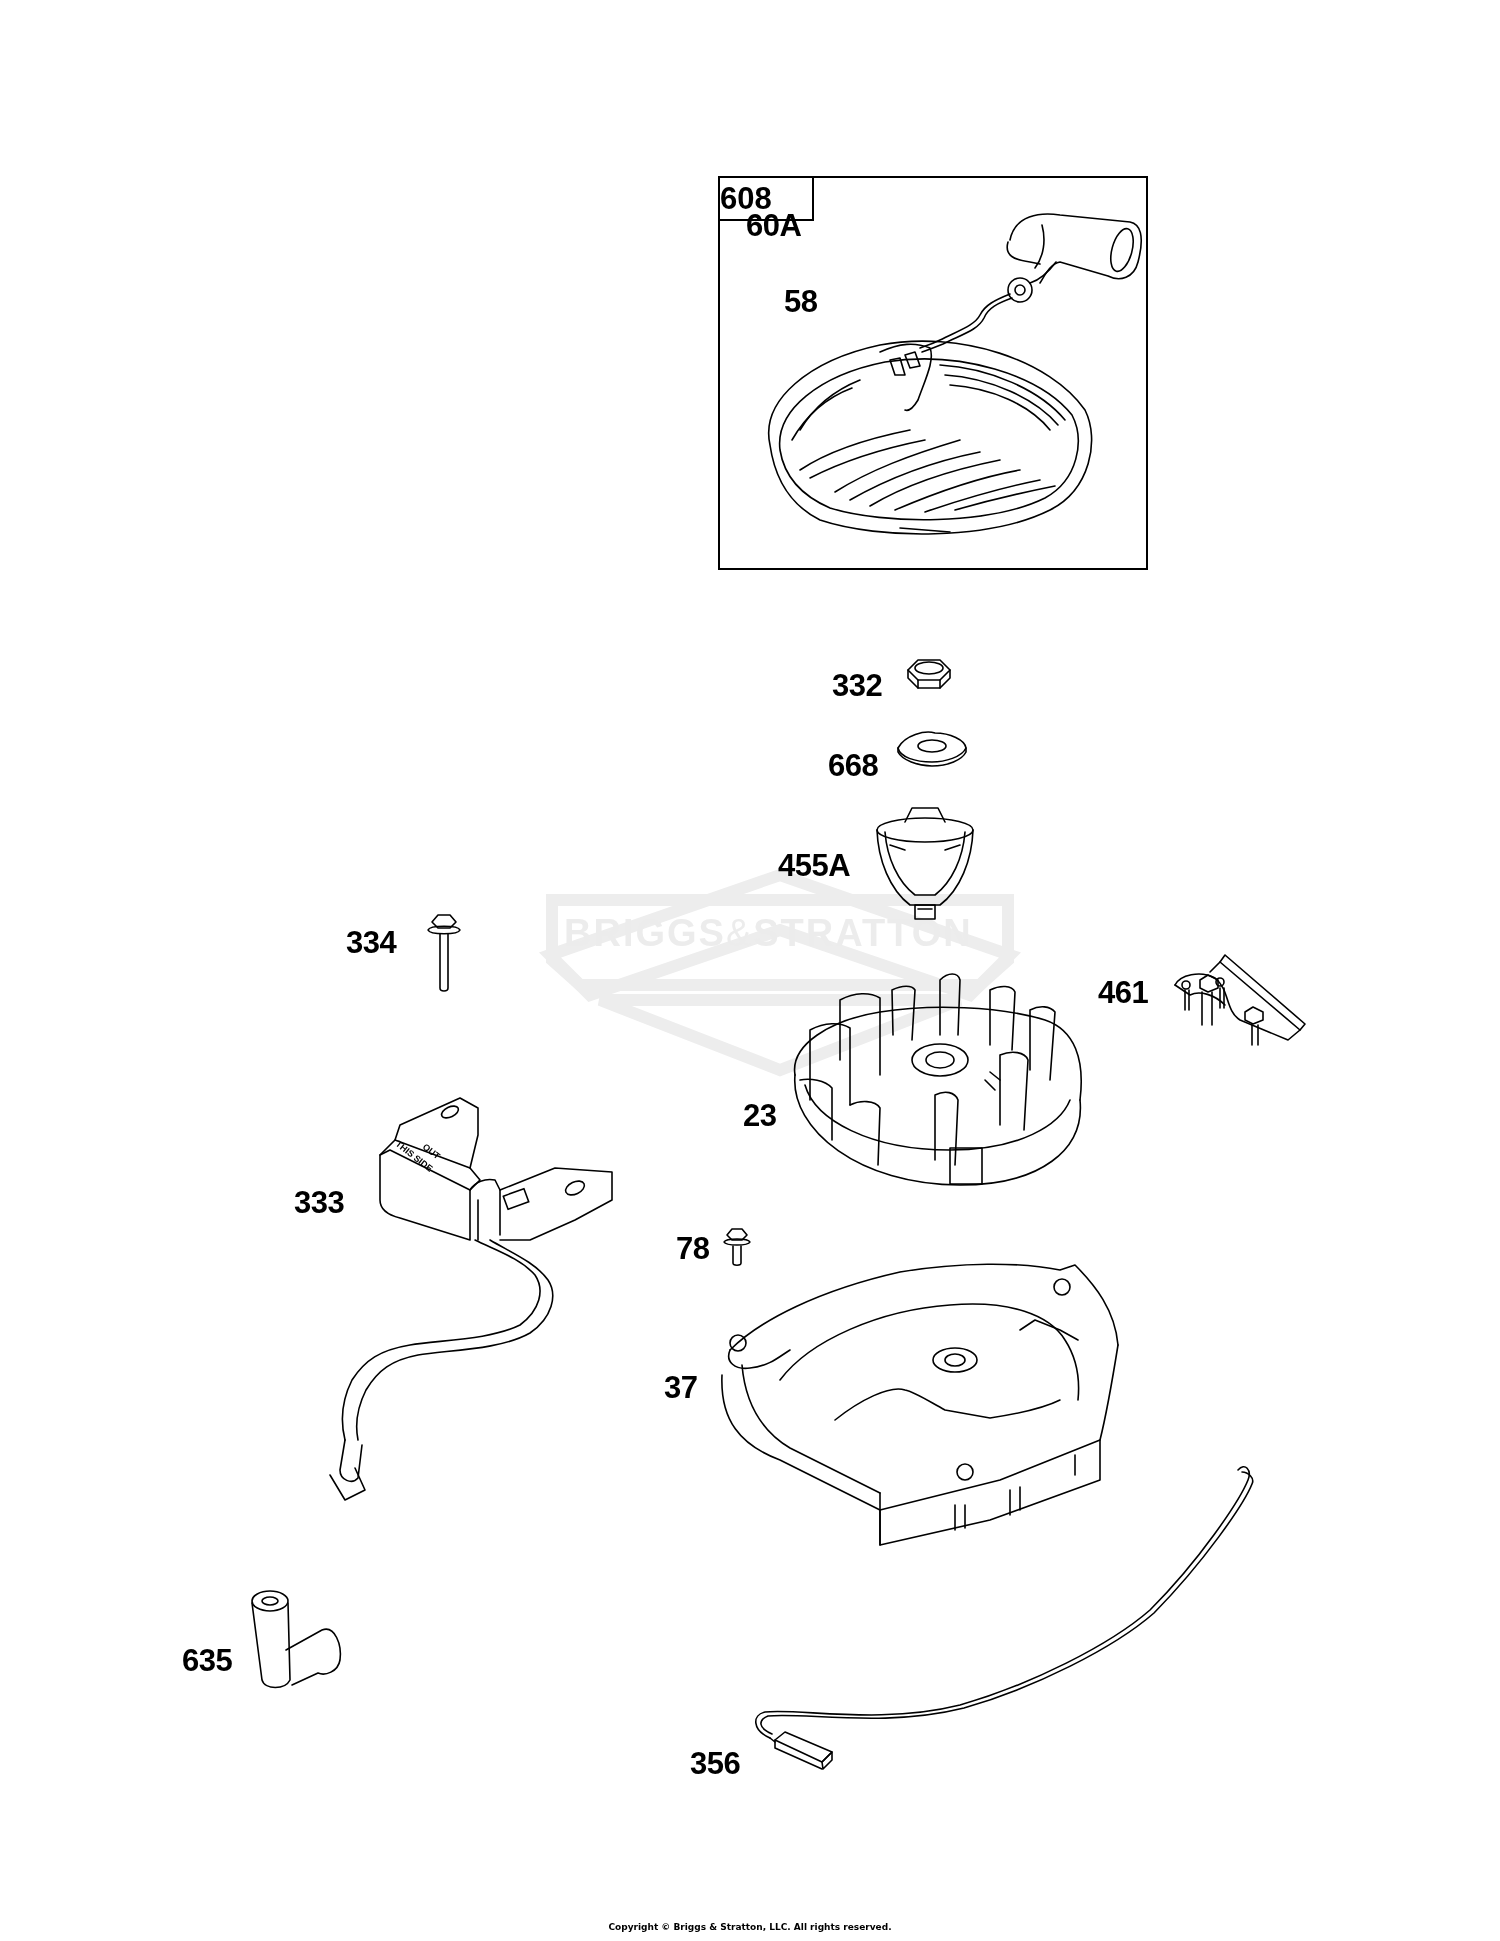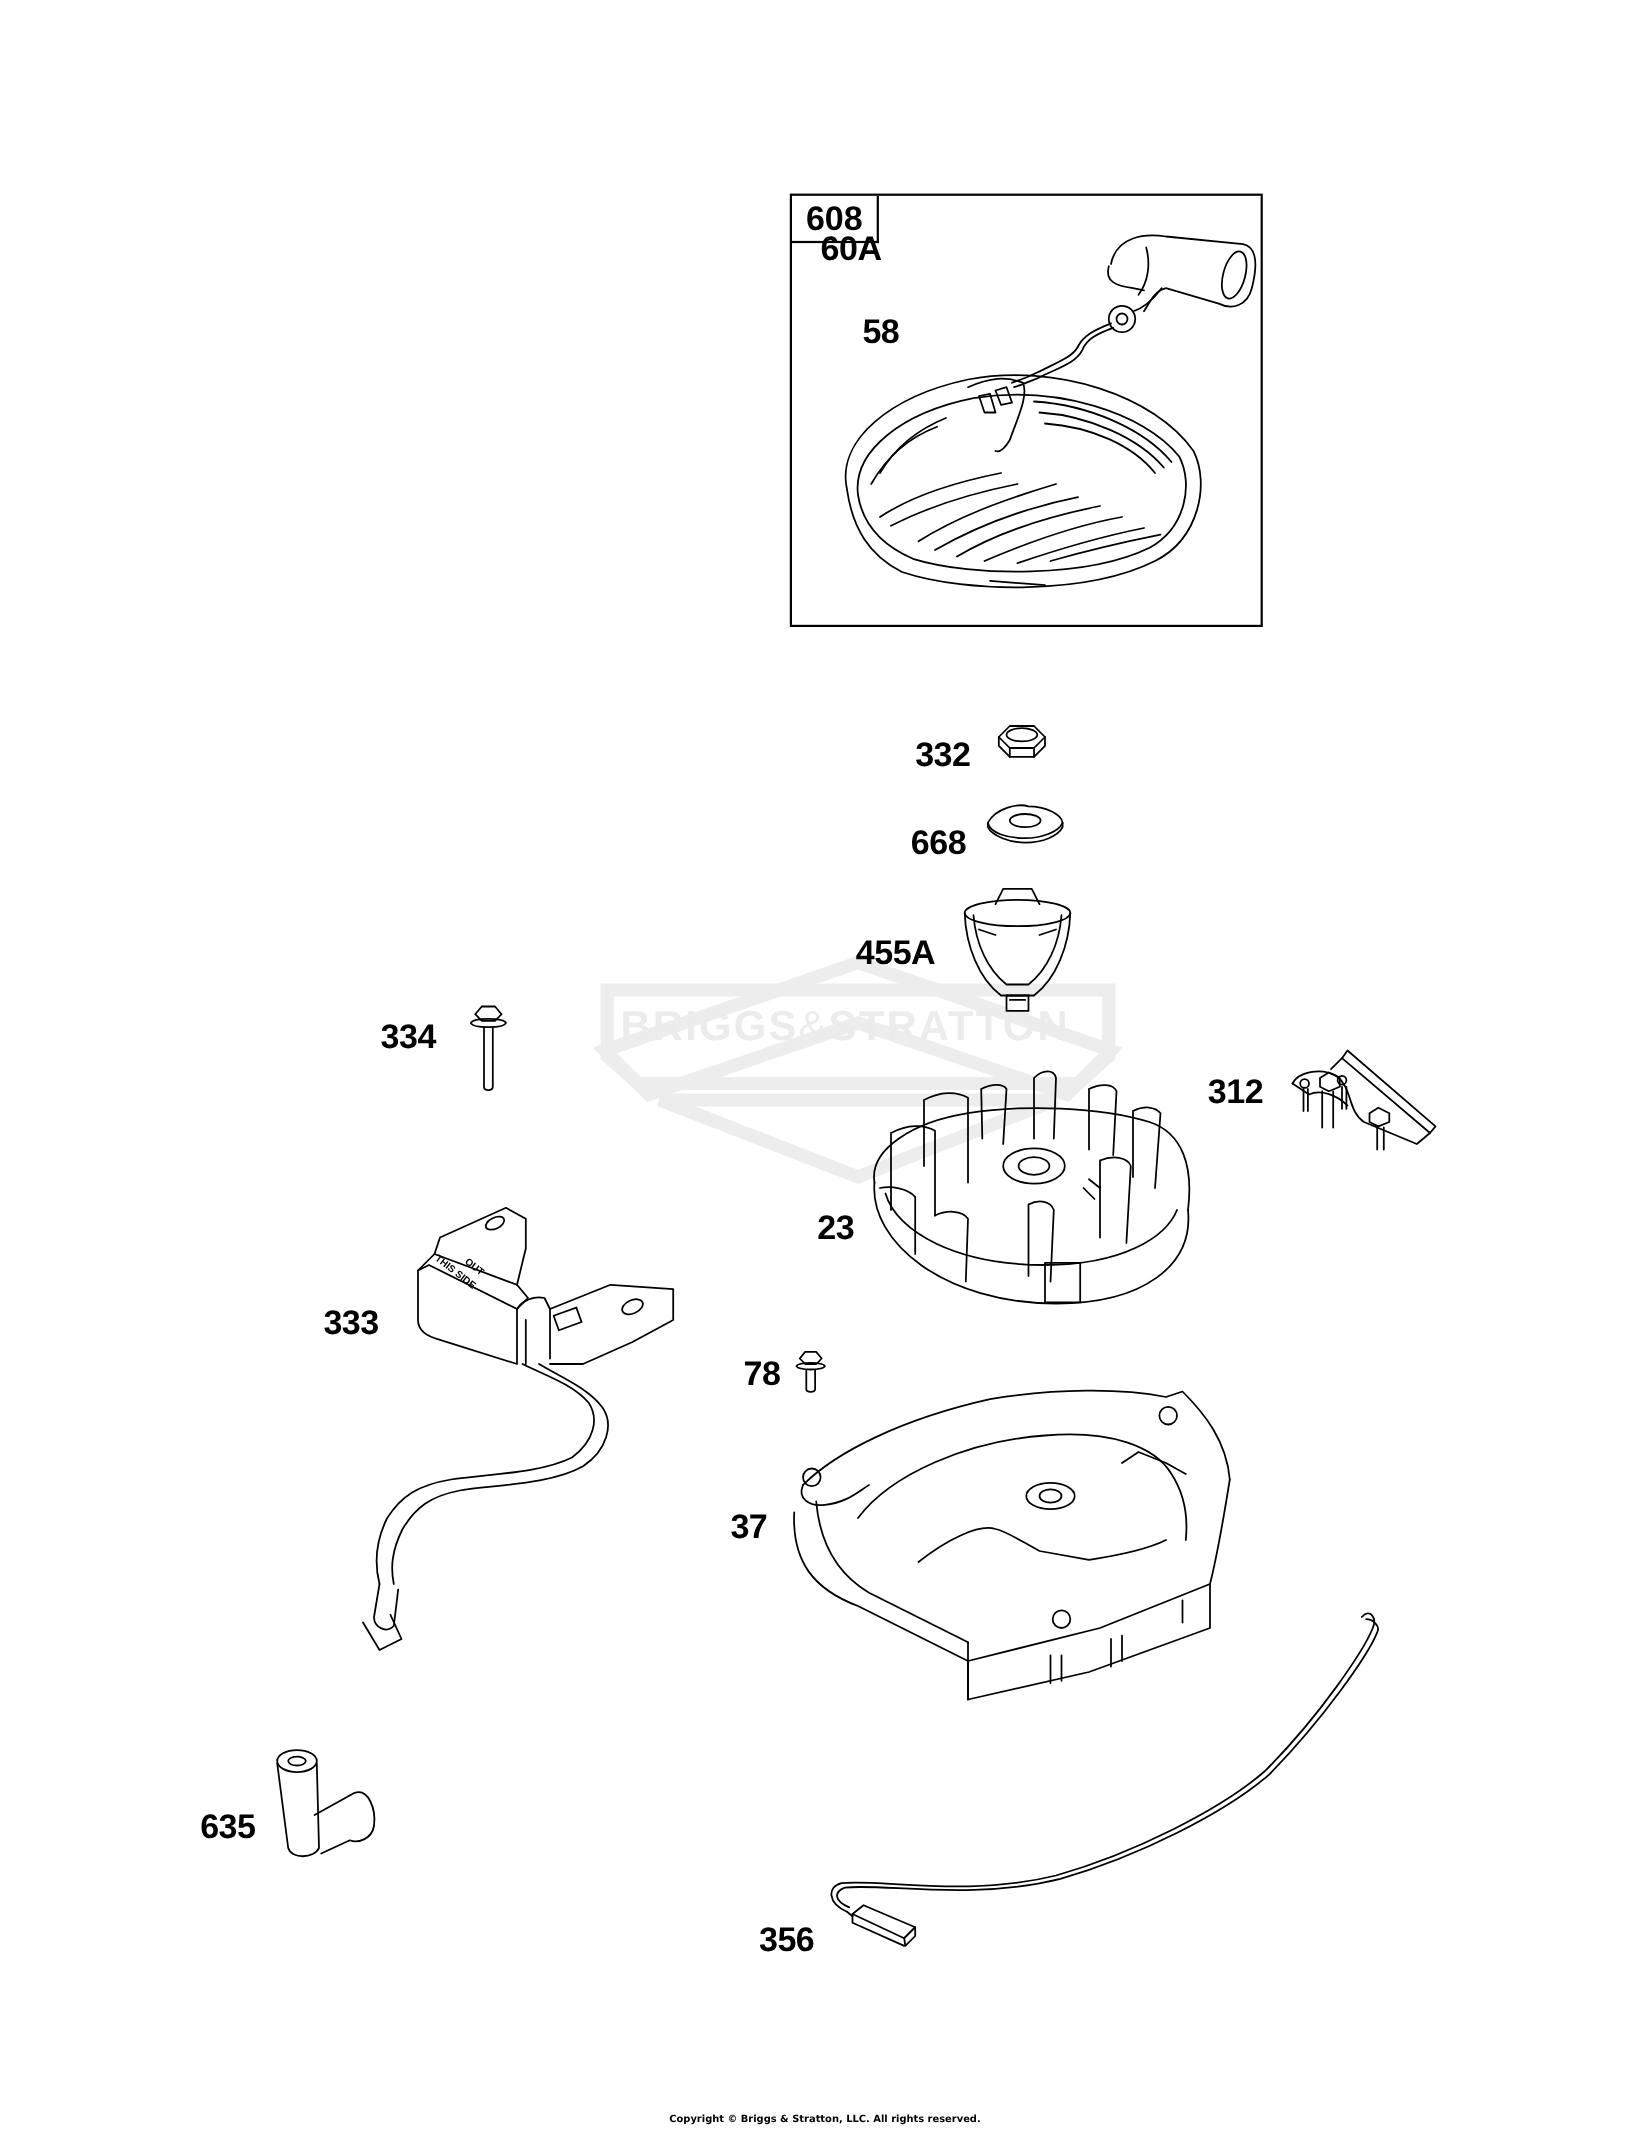--- a/index.html
+++ b/index.html
@@ -1,20 +1,20 @@
 <!DOCTYPE html>
 <html><head>
 <meta charset="utf-8">
 <style>
   html, body { margin:0; padding:0; background:#ffffff; }
   body { width:1500px; height:1941px; position:relative; overflow:hidden; font-family:"Liberation Sans", sans-serif; }
   .stage { position:absolute; left:0; top:0; width:1500px; height:1941px; }
   .label { position:absolute; font-family:"Liberation Sans", sans-serif; font-weight:bold; font-size:31px; color:#000; line-height:1; letter-spacing:-0.5px; }
   .inset { position:absolute; left:718px; top:176px; width:430px; height:394px; border:2px solid #000; box-sizing:border-box; }
-  .inset-tag { position:absolute; left:0; top:0; width:79px; height:43px; border-right:2px solid #000; border-bottom:2px solid #000; box-sizing:border-box; font-weight:bold; font-size:31px; line-height:41px; text-align:center; }
+  .inset-tag { position:absolute; left:0; top:0; width:94px; height:43px; border-right:2px solid #000; border-bottom:2px solid #000; box-sizing:border-box; font-weight:bold; font-size:31px; line-height:41px; }
   svg.art { position:absolute; left:0; top:0; width:1500px; height:1941px; }
   .wm-text { position:absolute; left:564px; top:912px; font-family:"Liberation Sans", sans-serif; font-weight:bold; font-size:38px; letter-spacing:2px; color:#ececec; }
   .copyright { position:absolute; left:0; width:1500px; top:1922px; text-align:center; font-family:"DejaVu Sans", sans-serif; font-weight:bold; font-size:9px; color:#000; }
 </style>
 </head>
 <body>
 
 <div class="stage">
 
   <svg class="art" viewBox="0 0 1500 1941">
@@ -195,21 +195,21 @@
       <path d="M775,1740 L775,1748 L822,1769"></path>
     </g>
   </svg>
 
   <div class="label" style="left:746px;top:210px;">60A</div>
   <div class="label" style="left:784px;top:286px;">58</div>
   <div class="label" style="left:832px;top:655px;margin-top:15px;">332</div>
   <div class="label" style="left:828px;top:730px;margin-top:20px;">668</div>
   <div class="label" style="left:778px;top:850px;">455A</div>
   <div class="label" style="left:346px;top:927px;">334</div>
-  <div class="label" style="left:1098px;top:977px;">312</div>
+  <div class="label" style="left:1098px;top:977px;">461</div>
   <div class="label" style="left:743px;top:1072px;margin-top:28px;">23</div>
   <div class="label" style="left:294px;top:1187px;">333</div>
   <div class="label" style="left:676px;top:1233px;">78</div>
   <div class="label" style="left:664px;top:1372px;">37</div>
   <div class="label" style="left:182px;top:1645px;">635</div>
   <div class="label" style="left:690px;top:1748px;">356</div>
 
   <div class="copyright">Copyright © Briggs &amp; Stratton, LLC. All rights reserved.</div>
 </div>
 

